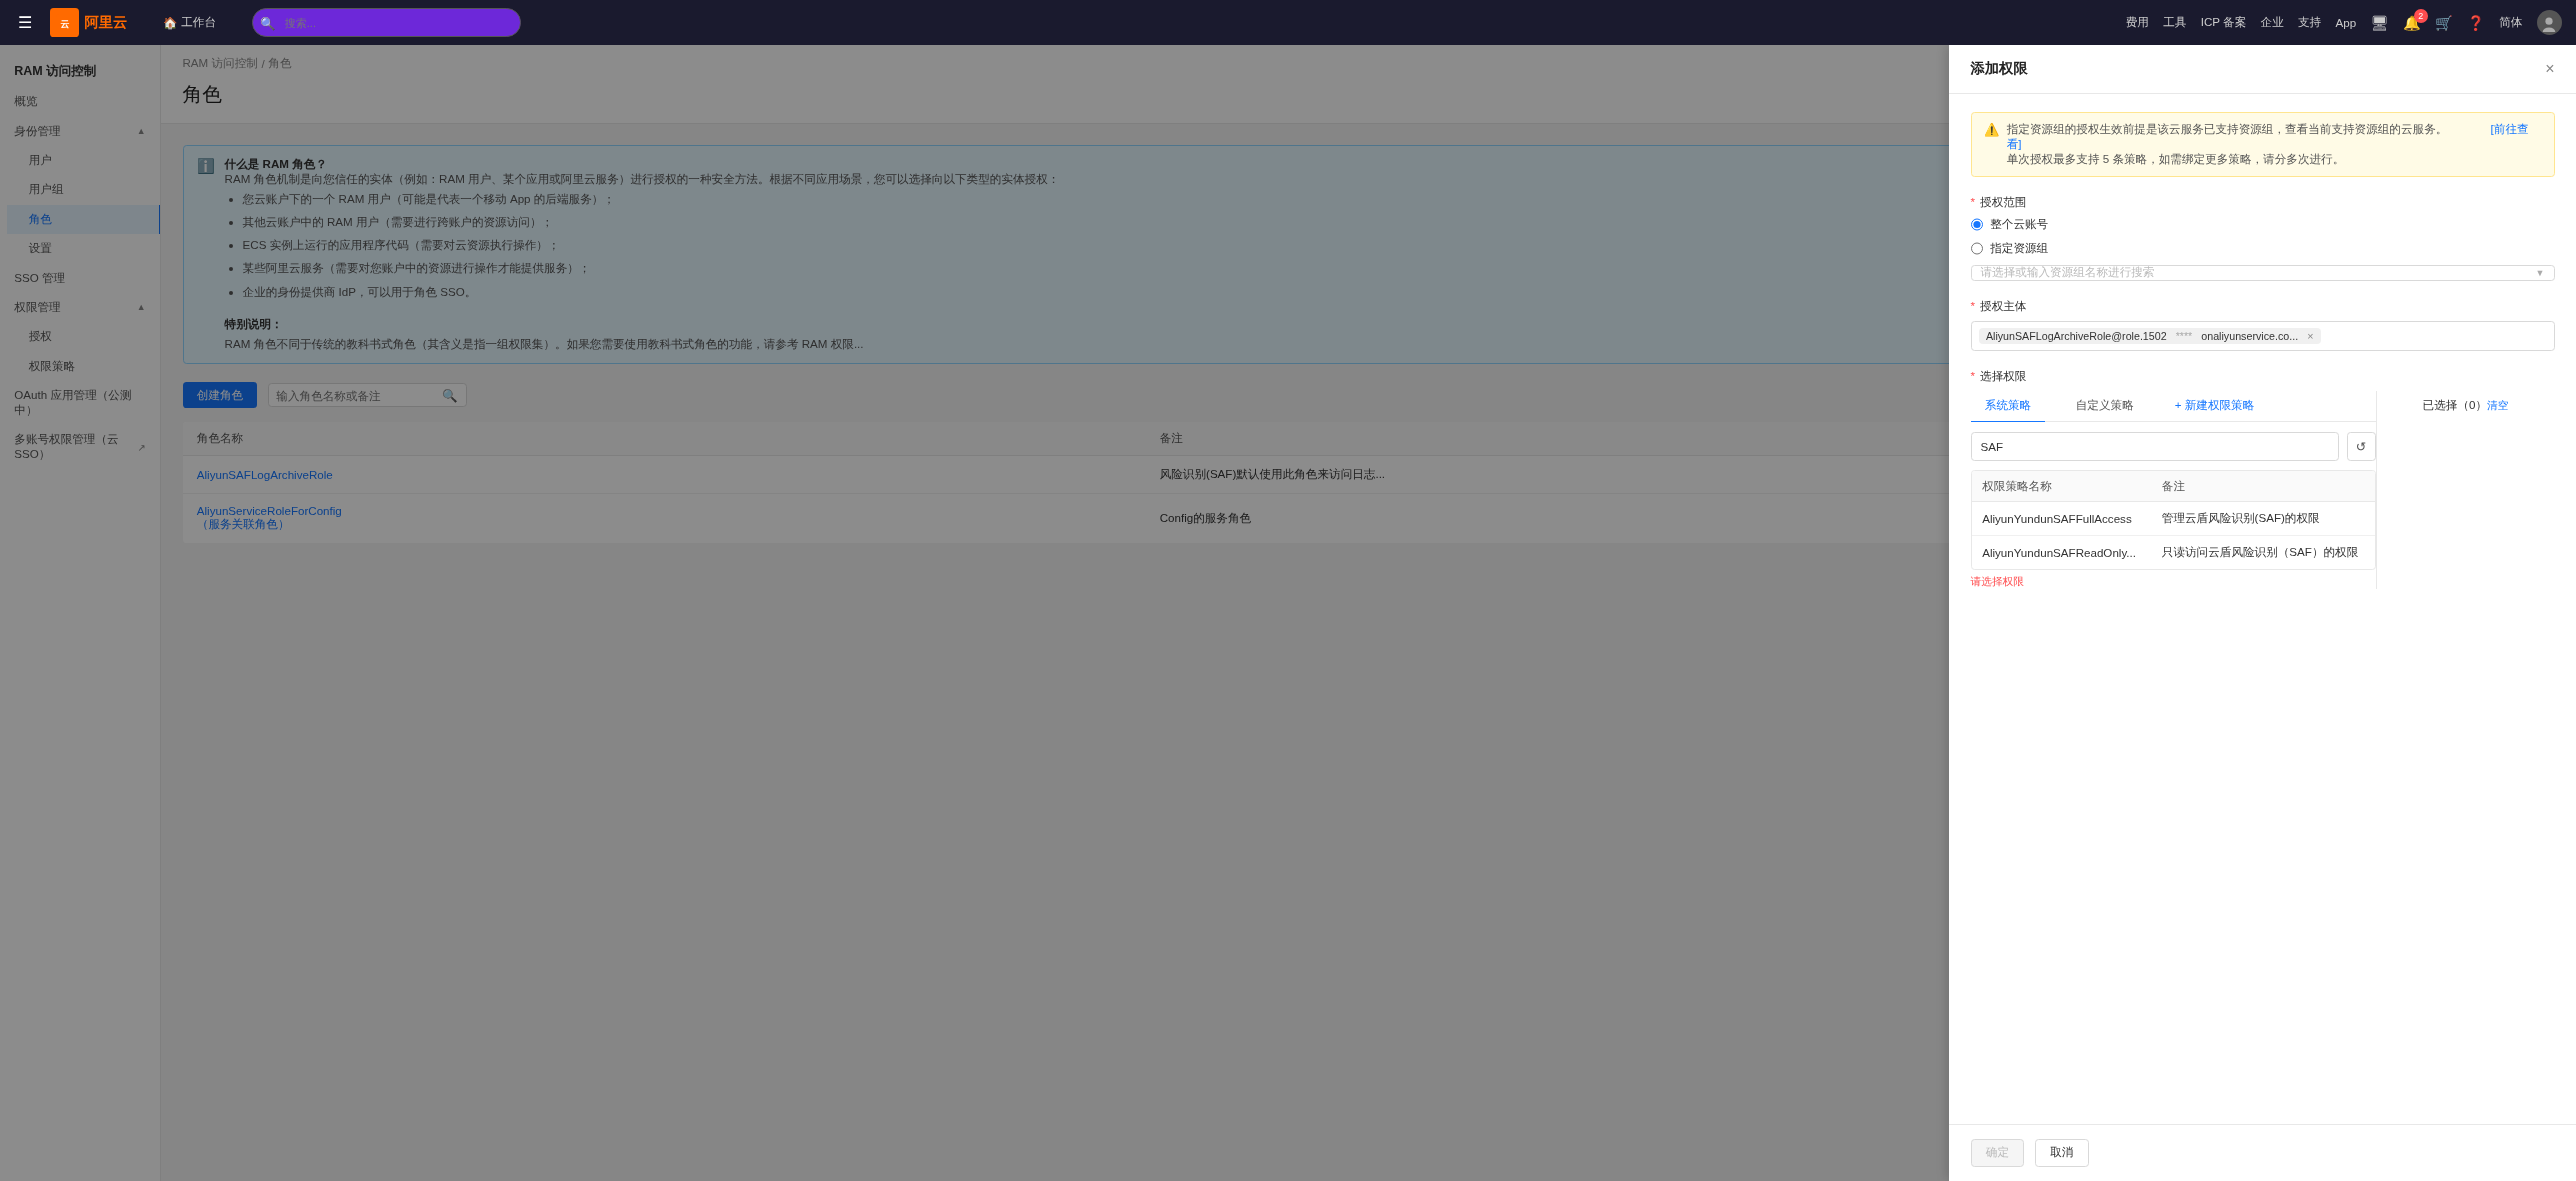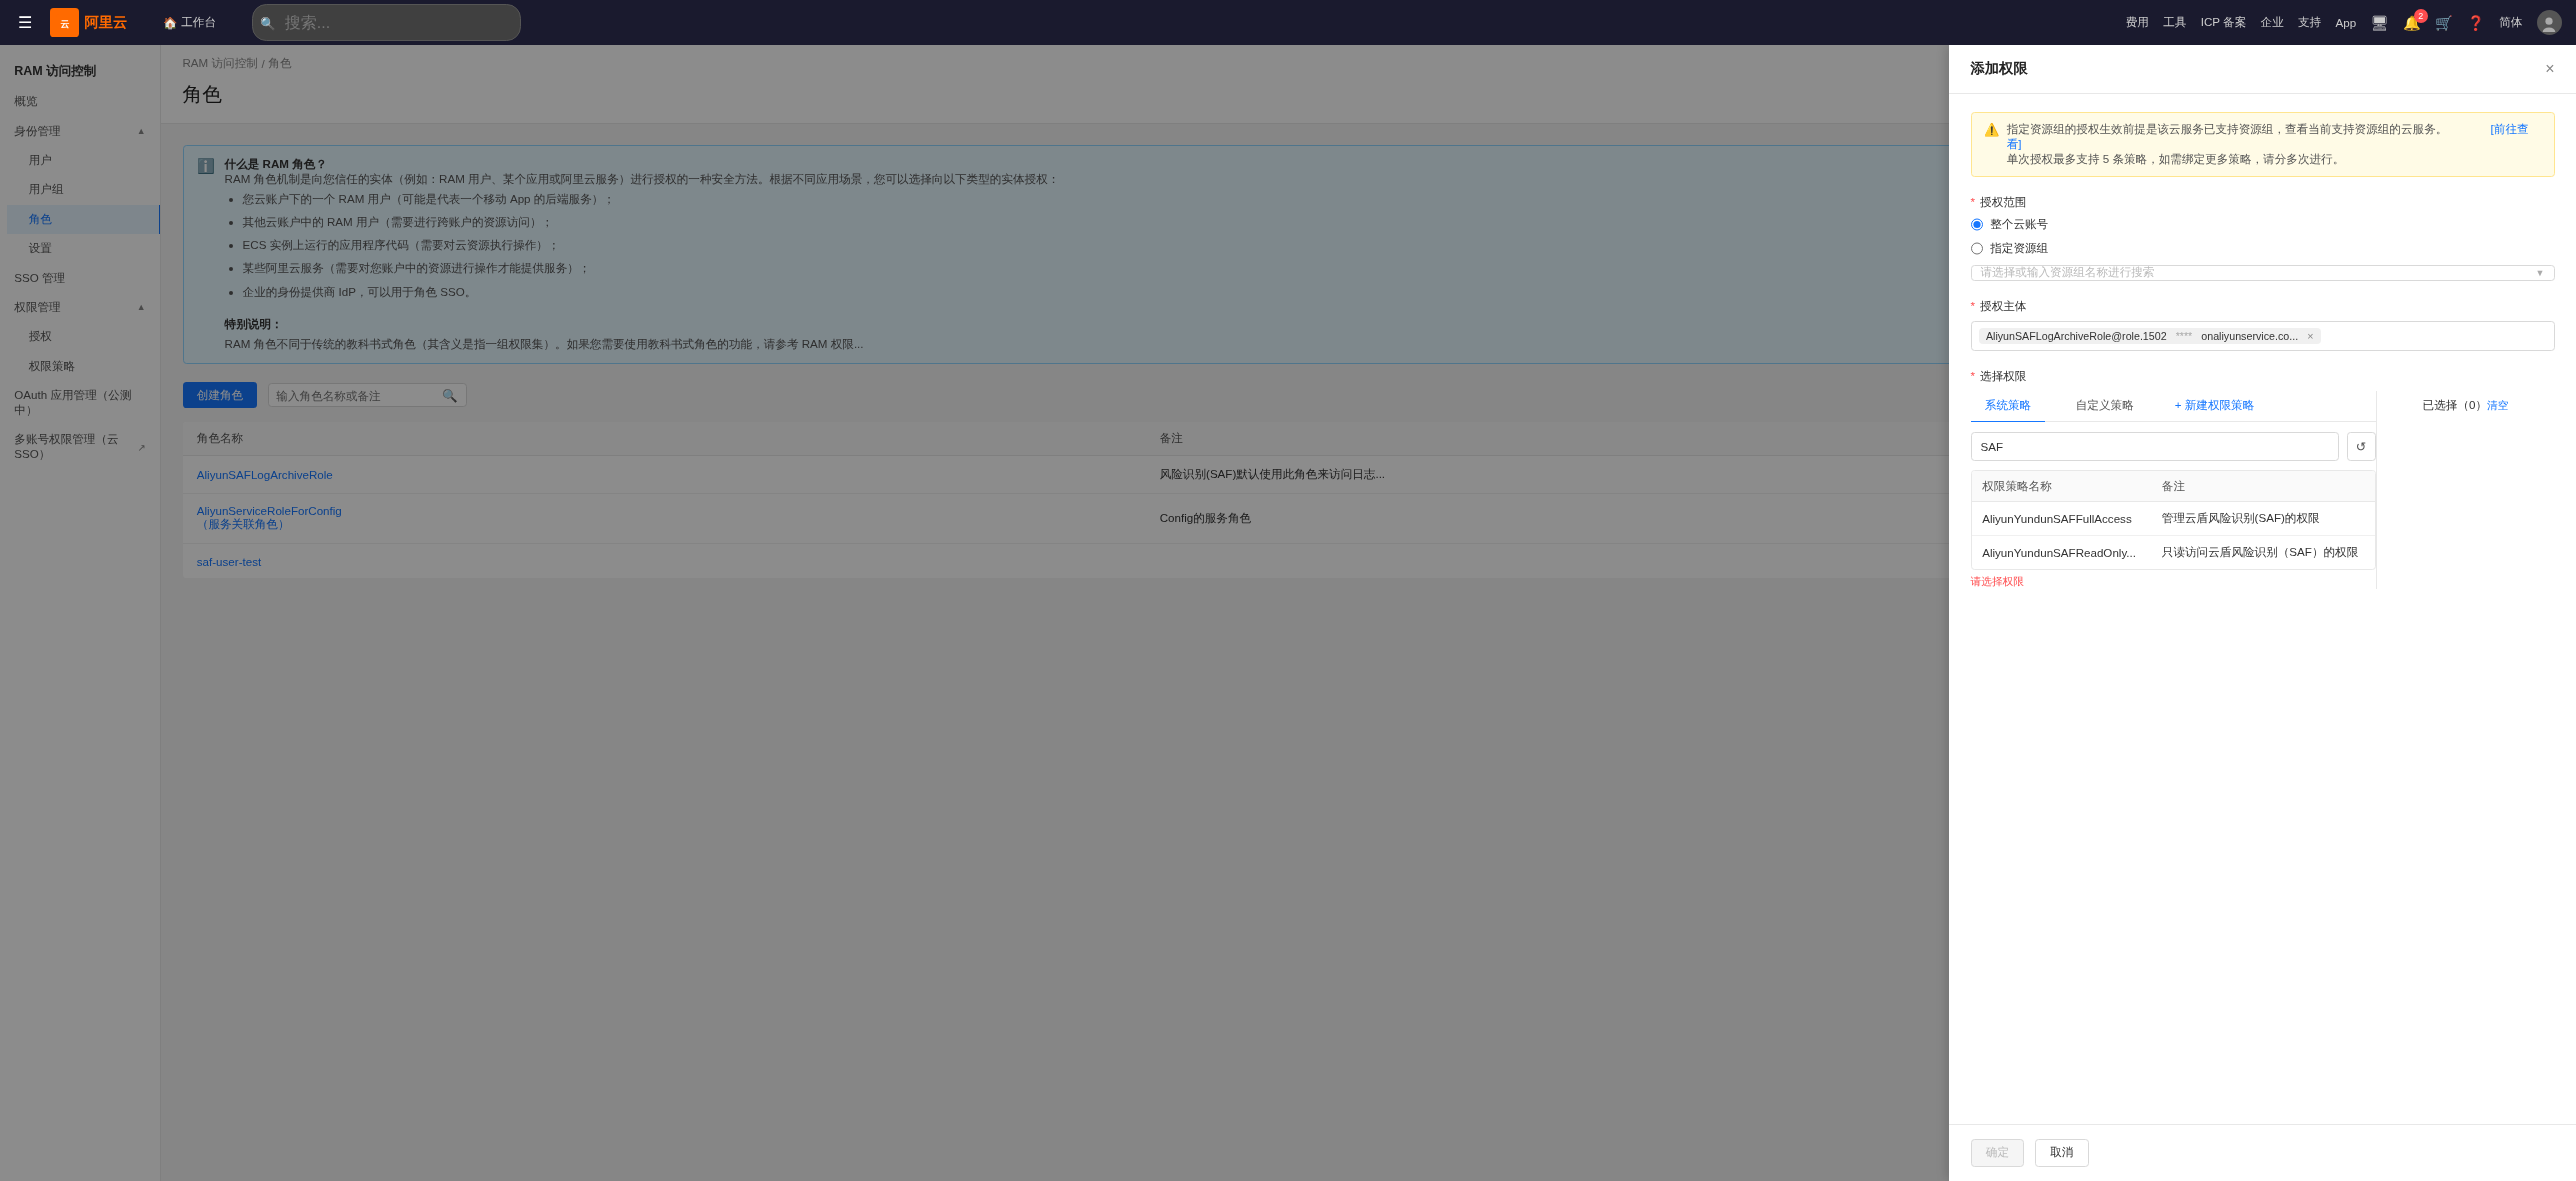--- a/index.html
+++ b/index.html
@@ -54,27 +54,27 @@
       padding: 3.6px 7.2px;
       border-radius: 3.6px;
     }
     .top-nav-search {
       flex: 1;
       max-width: 269px;
       margin: 0 14.3px;
     }
     .top-nav-search input {
       width: 100%;
-      height: 37px;
+      height: 29px;
       border-radius: 14.3px;
       border: 0.9px solid #555;
-      background: #404040;
+      background: #6d28d9;
       color: #ccc;
       padding: 0 14.3px 0 32px;
-      font-size: 16px;
+      font-size: 11px;
       outline: none;
     }
     .top-nav-search-wrap {
       position: relative;
     }
     .top-nav-search-wrap .search-icon {
       position: absolute;
       left: 9px;
       top: 50%;
       transform: translateY(-50%);
@@ -679,24 +679,20 @@
         </thead>
         <tbody>
           <tr>
             <td><a class="table-link">AliyunSAFLogArchiveRole</a></td>
             <td>风险识别(SAF)默认使用此角色来访问日志...</td>
           </tr>
           <tr>
             <td><a class="table-link">AliyunServiceRoleForConfig<br>（服务关联角色）</a></td>
             <td>Config的服务角色</td>
           </tr>
-          <tr>
-            <td><a class="table-link">saf-user-test</a></td>
-            <td></td>
-          </tr>
         </tbody>
       </table>
     </div>
   </main>
 </div>
 
 <div class="overlay"></div>
 
 <div class="drawer">
   <div class="drawer-header">

